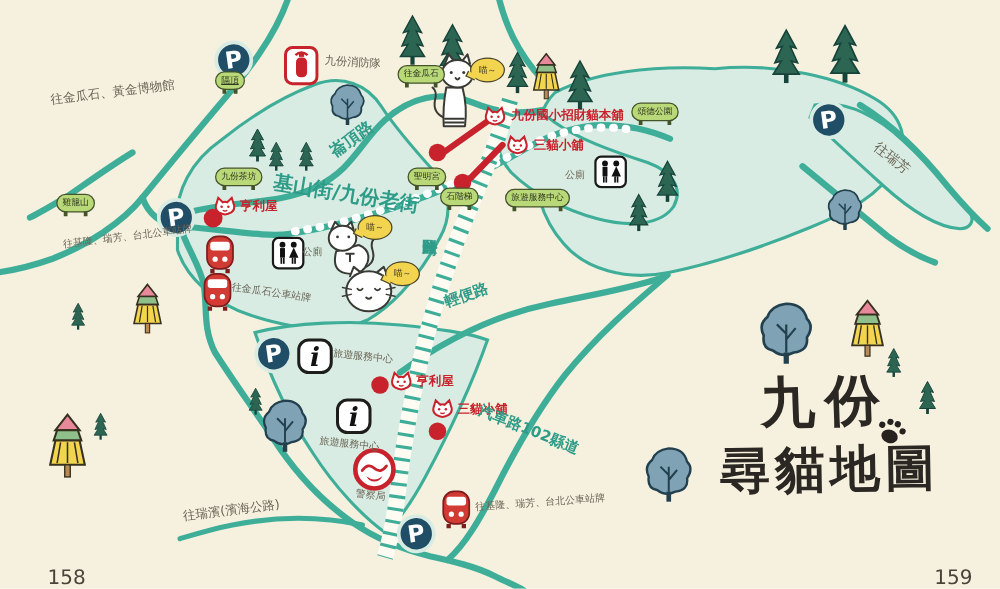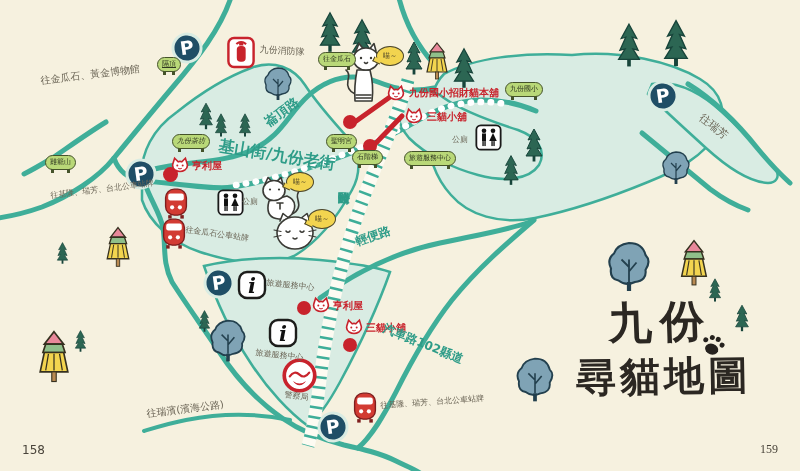--- a/index.html
+++ b/index.html
@@ -21,22 +21,22 @@
   .bubble{position:absolute;background:#f2d44f;border:1.5px solid #4a452c;border-radius:50%;
           color:#3b3523;font-size:7px;padding:4px 6px;white-space:nowrap;}
   .bubble:after{content:"";position:absolute;left:-4px;bottom:2px;width:7px;height:4px;
           background:#f2d44f;border-bottom:1.5px solid #4a452c;border-left:1.5px solid #4a452c;
           transform:rotate(25deg);}
   .dot{position:absolute;background:#c8232c;border-radius:50%;}
   .title{position:absolute;color:#2b2722;font-weight:bold;line-height:1;letter-spacing:8px;}
   #t1{left:608px;top:300px;font-size:44px;transform:rotate(-2deg);}
   #t2{left:576px;top:356px;font-size:40px;letter-spacing:4px;transform:rotate(-1deg);}
   .paw{position:absolute;left:700px;top:332px;width:26px;height:26px;transform:rotate(18deg);}
-  .pgnum{position:absolute;bottom:14px;font-size:12px;color:#49443a;}
-  #pgL{left:22px;} #pgR{right:22px;font-family:Liberation Serif, serif;}
+  .pgnum{position:absolute;bottom:0;font-size:16px;color:#49443a;margin-left:16px;}
+  #pgL{left:22px;} #pgR{right:22px;}
 </style>
 </head>
 <body>
 
 <div class="map">
 
   <svg class="net" width="800" height="471" viewBox="0 0 800 471">
     <g fill="#d9ece3" stroke="#3fae99" stroke-width="2.5">
       <path d="M444,74 C474,58 522,52 572,55 C622,50 672,62 700,79 C722,92 728,113 717,133 C704,156 678,170 648,182 C614,196 574,210 535,218 C500,225 468,215 451,195 C433,175 426,148 428,120 C429,100 433,85 444,74 Z"></path>
       <path d="M142,181 C139,153 154,128 177,112 C197,96 224,78 251,68 C274,59 294,68 305,85 C316,102 330,118 348,138 C360,152 362,172 352,190 C338,216 318,242 294,256 C269,268 234,263 200,252 C172,243 149,222 142,200 Z"></path>
@@ -444,24 +444,24 @@
       <div class="lbl shop-lbl" style="left: 333px; top: 301px;">亨利屋</div>
       <div class="it" style="left: 344px; top: 318px; width: 20px; height: 18px;">
         <svg viewBox="0 0 22 20">
           <path d="M3,9 L5,2.5 L9,6.5 Q11,5.5 13,6.5 L17,2.5 L19,9 Q20,13 16.5,15.5 Q11,19 5.5,15.5 Q2,13 3,9 Z" fill="#fff" stroke="#c8232c" stroke-width="1.8"></path>
           <circle cx="8" cy="10.5" r="1.1" fill="#c8232c"></circle>
           <circle cx="14" cy="10.5" r="1.1" fill="#c8232c"></circle>
           <path d="M9,13.5 Q11,15 13,13.5" stroke="#c8232c" fill="none" stroke-width="1.2"></path>
         </svg>
       </div>
       <div class="lbl shop-lbl" style="left: 366px; top: 323px;">三貓小舖</div>
-      <div class="plaque" style="left: 157px; top: 57px; text-decoration: underline;">隔頂</div>
+      <div class="plaque" style="left: 172px; top: 57px; text-decoration: underline;">隔頂</div>
       <div class="plaque" style="left: 318px; top: 52px;">往金瓜石</div>
-      <div class="plaque" style="left: 505px; top: 82px;">九份國小</div>
-      <div class="plaque" style="left: 172px; top: 134px; font-style: italic;">九份茶坊</div>
+      <div class="plaque" style="left: 505px; top: 82px;">頌德公園</div>
+      <div class="plaque" style="left: 172px; top: 134px;">九份茶坊</div>
       <div class="plaque" style="left: 326px; top: 134px;">聖明宮</div>
       <div class="plaque" style="left: 45px; top: 155px;">雞籠山</div>
       <div class="plaque" style="left: 404px; top: 151px;">旅遊服務中心</div>
       <div class="plaque" style="left: 352px; top: 150px; text-align: right;">石階梯</div>
       <div class="bubble" style="left: 376px; top: 46px;">喵～</div>
       <div class="bubble" style="left: 286px; top: 172px;">喵～</div>
       <div class="bubble" style="left: 308px; top: 209px;">喵～</div>
       <div class="lbl road-lbl" style="left: 262px; top: 118px; font-size: 13px; transform: rotate(-36deg);">崙頂路</div>
       <div class="lbl road-lbl" style="left: 220px; top: 138px; font-size: 16px; transform: rotate(9deg);">基山街/九份老街</div>
       <div class="lbl road-lbl" style="left: 338px; top: 182px; font-size: 12px; writing-mode: vertical-rl;">豎崎路</div>

